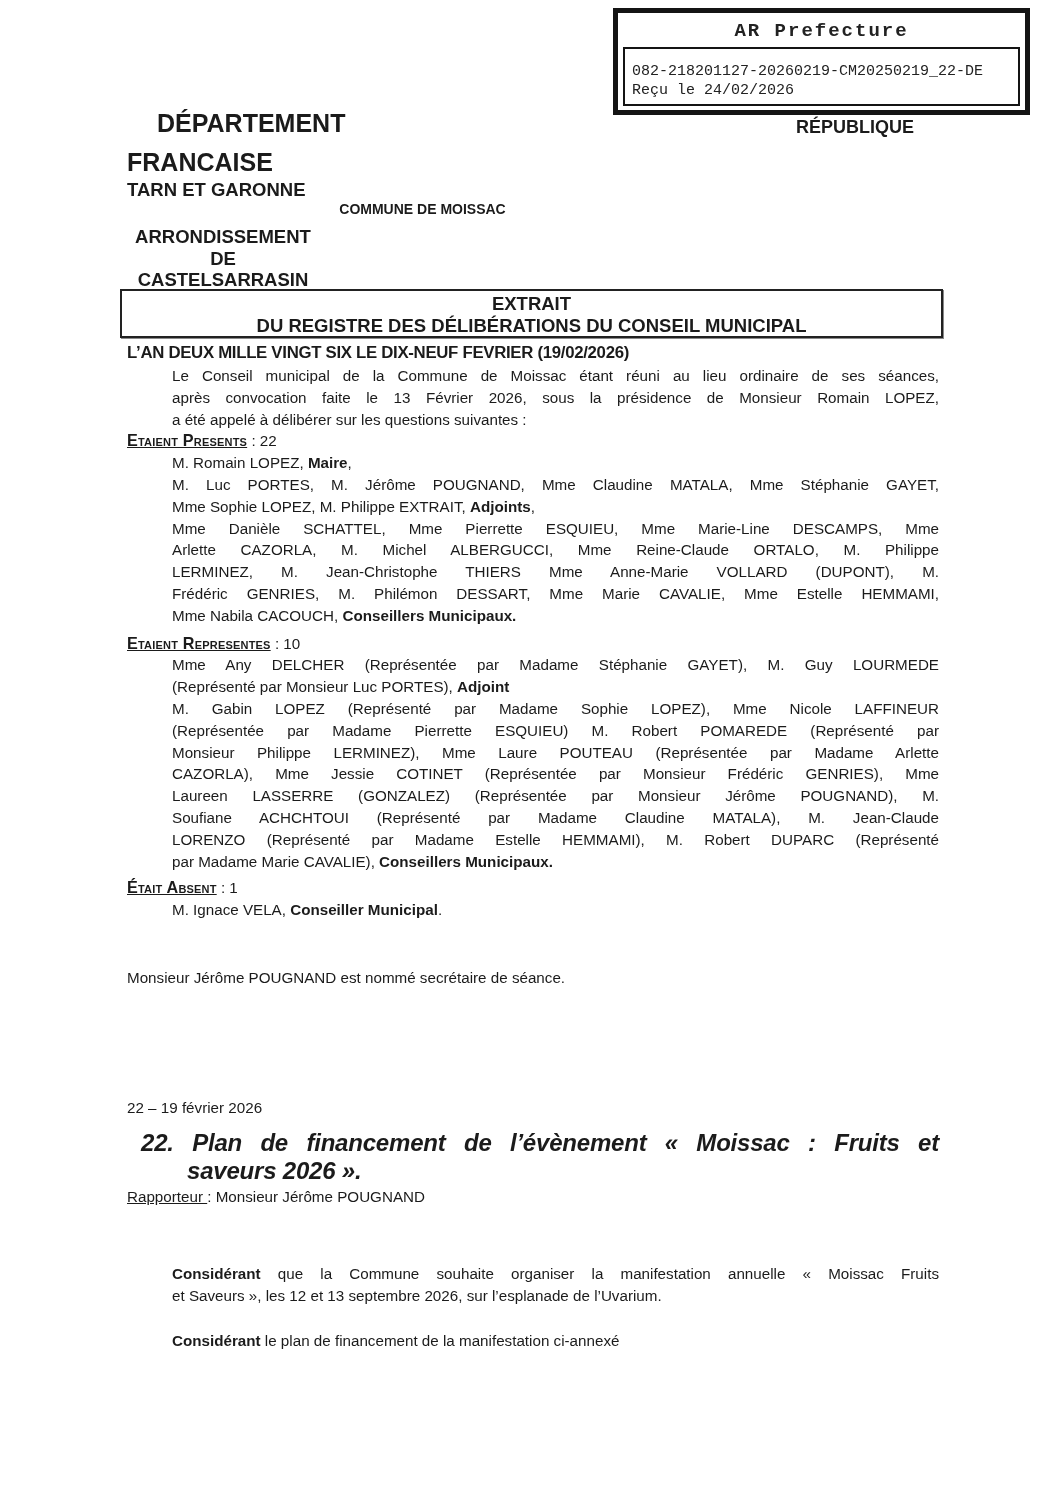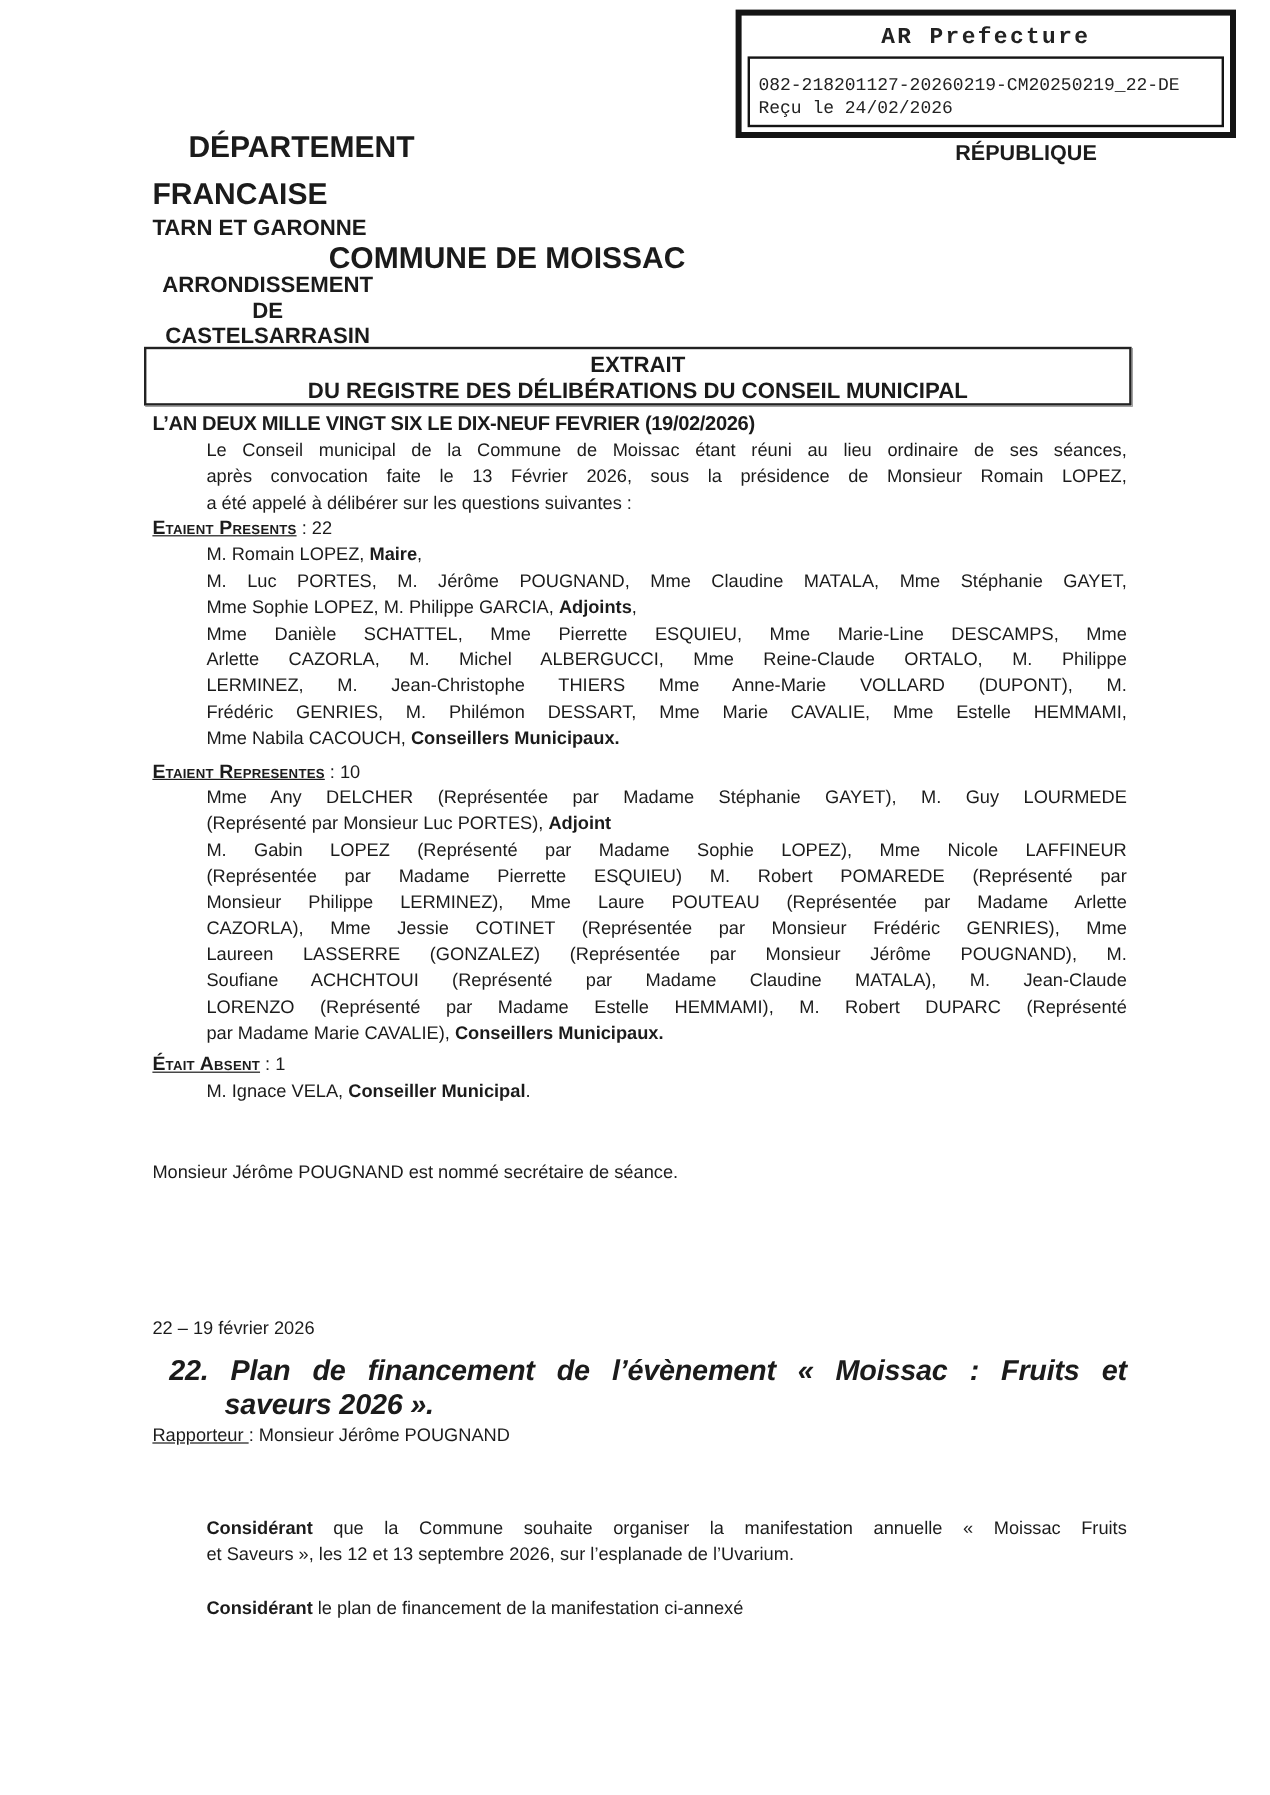--- a/index.html
+++ b/index.html
@@ -18,21 +18,21 @@
   .ar-inner{
     position:absolute;left:5px;right:5px;top:34px;bottom:4px;
     border:2px solid #141414;box-sizing:border-box;
     font-size:15px;line-height:19px;padding:13px 0 0 7px;white-space:nowrap;color:#222;
   }
   
   .dept-line1{position:absolute;left:127px;top:109px;font-size:25px;font-weight:700;margin-left:30px;}
   .dept-line2{position:absolute;left:127px;top:148px;font-size:25px;font-weight:700;}
   .dept-line3{position:absolute;left:127px;top:179px;font-size:18.5px;font-weight:700;}
   .republique{position:absolute;right:144px;top:117px;font-size:18px;font-weight:700;}
-  .commune{position:absolute;left:0;top:201px;width:845px;text-align:center;font-size:25px;font-weight:700;}
+  .commune{position:absolute;left:0;top:201px;width:845px;text-align:center;font-size:14px;font-weight:700;}
   .arrond{position:absolute;left:127px;top:226px;width:192px;text-align:center;font-size:18.5px;font-weight:700;line-height:21.5px;}
   
   .extrait{
     position:absolute;left:120px;top:289px;width:823px;height:49px;box-sizing:border-box;
     border:2px solid #222;box-shadow:1px 1px 0 #8a8a8a;
     text-align:center;font-weight:700;font-size:18.5px;line-height:22px;padding-top:2px;
   }
   
   .doc-body{position:absolute;left:127px;top:341px;width:812px;font-size:15.2px;line-height:21.8px;}
   .date-heading{font-size:16.8px;font-weight:700;line-height:24px;letter-spacing:-0.3px;white-space:nowrap;}
@@ -93,21 +93,21 @@
         <div class="tline stretch"><span>après convocation faite le 13 Février 2026, sous la présidence de Monsieur Romain LOPEZ,</span></div>
         <div class="tline"><span>a été appelé à délibérer sur les questions suivantes :</span></div>
       </div>
 
     <div>
       <span class="sc-head">Etaient Presents</span><span> : 22</span>
     </div>
     <div>
         <div class="tline"><span>M. Romain LOPEZ, </span><span class="b">Maire</span><span>,</span></div>
         <div class="tline stretch"><span>M. Luc PORTES, M. Jérôme POUGNAND, Mme Claudine MATALA, Mme Stéphanie GAYET,</span></div>
-        <div class="tline"><span>Mme Sophie LOPEZ, M. Philippe GARCIA, </span><span class="b">Adjoints</span><span>,</span></div>
+        <div class="tline"><span>Mme Sophie LOPEZ, M. Philippe EXTRAIT, </span><span class="b">Adjoints</span><span>,</span></div>
         <div class="tline stretch"><span>Mme Danièle SCHATTEL, Mme Pierrette ESQUIEU, Mme Marie-Line DESCAMPS, Mme</span></div>
         <div class="tline stretch"><span>Arlette CAZORLA, M. Michel ALBERGUCCI, Mme Reine-Claude ORTALO, M. Philippe</span></div>
         <div class="tline stretch"><span>LERMINEZ, M. Jean-Christophe THIERS Mme Anne-Marie VOLLARD (DUPONT), M.</span></div>
         <div class="tline stretch"><span>Frédéric GENRIES, M. Philémon DESSART, Mme Marie CAVALIE, Mme Estelle HEMMAMI,</span></div>
         <div class="tline"><span>Mme Nabila CACOUCH, </span><span class="b">Conseillers Municipaux.</span></div>
       </div>
 
     <div class="sec-representes">
       <span class="sc-head">Etaient Representes</span><span> : 10</span>
     </div>

